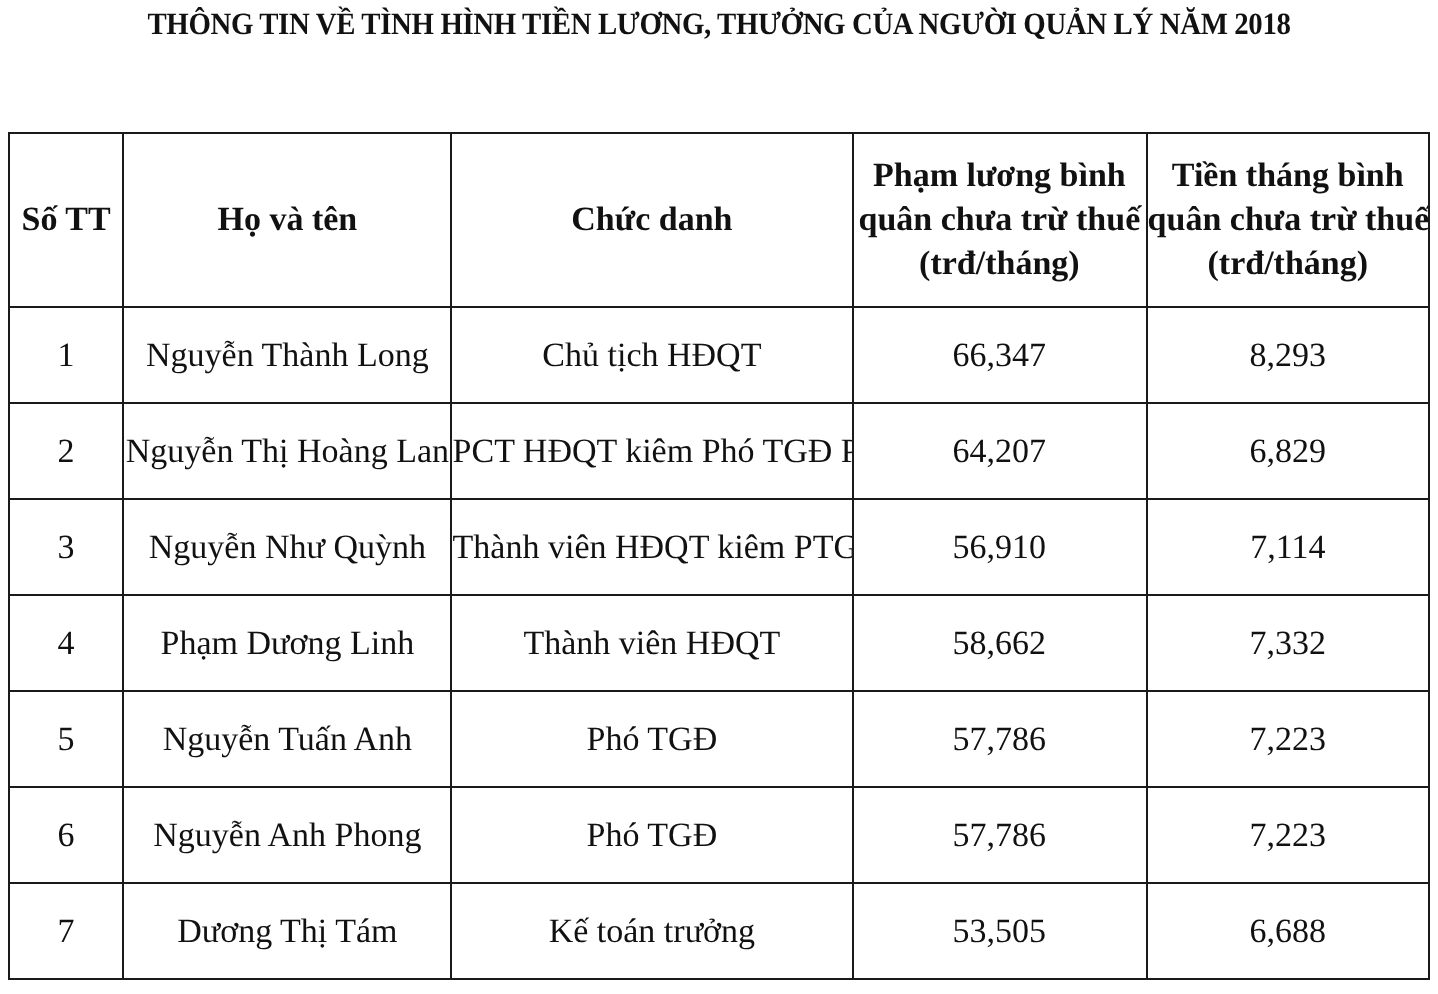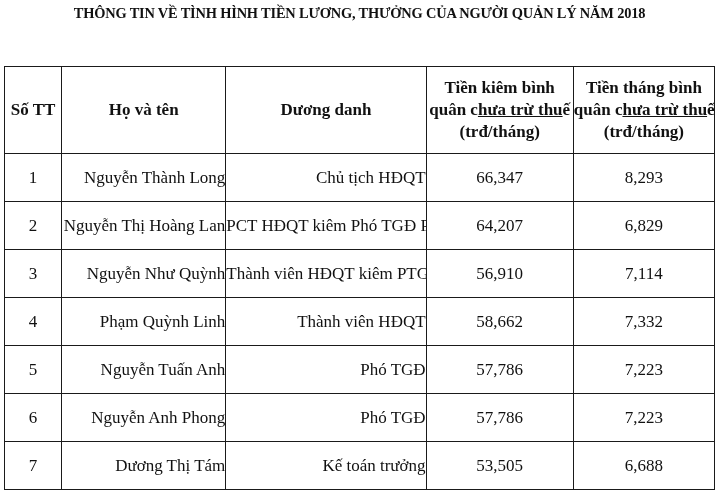--- a/index.html
+++ b/index.html
@@ -54,47 +54,47 @@
     table.salary-table td {
       height: 47px;
     }
     .col-stt { width: 57px; }
     .col-name { width: 164px; }
     .col-title { width: 200px; }
     .col-salary { width: 147px; }
     .col-bonus { width: 141px; }
 
     td.cell-stt { text-align: center; }
-    td.cell-name { text-align: right; padding-left: 3px; }
-    td.cell-title { text-align: right; font-size: 15px; }
+    td.cell-name { text-align: center; padding-left: 3px; }
+    td.cell-title { text-align: center; font-size: 15px; }
     td.cell-salary { text-align: center; font-size: 16px; }
     td.cell-bonus { text-align: center; padding-right: 2px; font-size: 16px; }
 
-    .hdr-underline { text-decoration: underline; }
+    .hdr-underline { }
   </style>
 </head>
 <body>
 
 <div class="doc-title">THÔNG TIN VỀ TÌNH HÌNH TIỀN LƯƠNG, THƯỞNG CỦA NGƯỜI QUẢN LÝ NĂM 2018</div>
 
 <table class="salary-table">
   <colgroup>
     <col class="col-stt">
     <col class="col-name">
     <col class="col-title">
     <col class="col-salary">
     <col class="col-bonus">
   </colgroup>
   <thead>
     <tr>
       <th>Số TT</th>
       <th>Họ và tên</th>
-      <th>Dương danh</th>
+      <th>Chức danh</th>
       <th>
-        <span>Tiền kiêm bình</span><br>
+        <span>Phạm lương bình</span><br>
         <span>quân c</span><span class="hdr-underline">hưa trừ thu</span><span>ế</span><br>
         <span>(trđ/tháng)</span>
       </th>
       <th>
         <span>Tiền tháng bình</span><br>
         <span>quân c</span><span class="hdr-underline">hưa trừ thu</span><span>ế</span><br>
         <span>(trđ/tháng)</span>
       </th>
     </tr>
   </thead>
@@ -115,21 +115,21 @@
     </tr>
     <tr>
       <td class="cell-stt">3</td>
       <td class="cell-name">Nguyễn Như Quỳnh</td>
       <td class="cell-title">Thành viên HĐQT kiêm PTGĐ</td>
       <td class="cell-salary">56,910</td>
       <td class="cell-bonus">7,114</td>
     </tr>
     <tr>
       <td class="cell-stt">4</td>
-      <td class="cell-name">Phạm Quỳnh Linh</td>
+      <td class="cell-name">Phạm Dương Linh</td>
       <td class="cell-title">Thành viên HĐQT</td>
       <td class="cell-salary">58,662</td>
       <td class="cell-bonus">7,332</td>
     </tr>
     <tr>
       <td class="cell-stt">5</td>
       <td class="cell-name">Nguyễn Tuấn Anh</td>
       <td class="cell-title">Phó TGĐ</td>
       <td class="cell-salary">57,786</td>
       <td class="cell-bonus">7,223</td>

